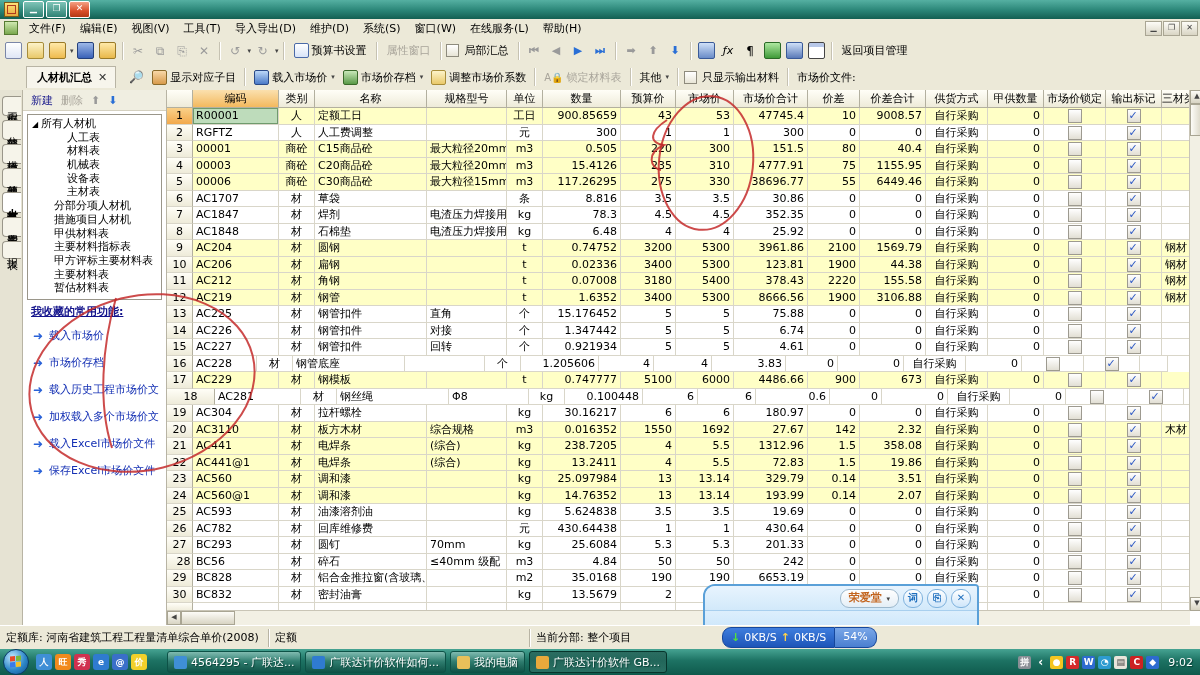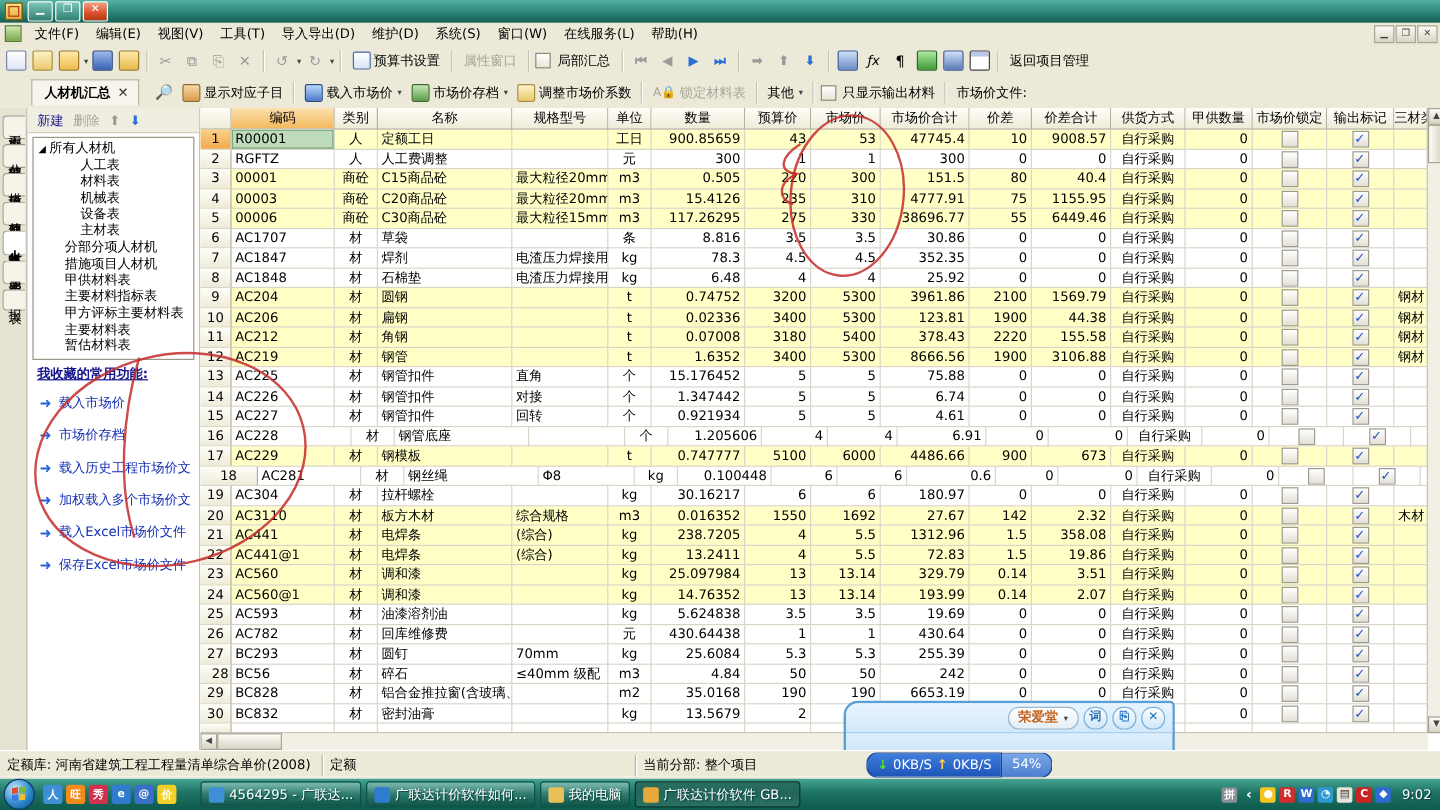--- a/index.html
+++ b/index.html
@@ -600,29 +600,29 @@
             <span class="gc al-r" style="width: 52px;">0</span>
             <span class="gc al-r" style="width: 66px;">0</span>
             <span class="gc al-c" style="width: 62px;">自行采购</span>
             <span class="gc al-r" style="width: 56px;">0</span>
             <span class="gc al-c" style="width: 62px;"><span class="gcb"></span></span>
             <span class="gc al-c" style="width: 56px;"><span class="gcb on"></span></span>
             <span class="gc al-c" style="width: 28px;"></span>
           </div>
           <div class="grow">
             <span class="gc num" style="width: 26px;">16</span>
-            <span class="gc al-l" style="width: 100px;">AC228</span>
+            <span class="gc al-l" style="width: 64px;">AC228</span>
             <span class="gc al-c" style="width: 36px;">材</span>
             <span class="gc al-l" style="width: 112px;">钢管底座</span>
             <span class="gc al-l" style="width: 80px;"></span>
             <span class="gc al-c" style="width: 36px;">个</span>
             <span class="gc al-r" style="width: 78px;">1.205606</span>
             <span class="gc al-r" style="width: 55px;">4</span>
             <span class="gc al-r" style="width: 58px;">4</span>
-            <span class="gc al-r" style="width: 74px;">6.91</span>
+            <span class="gc al-r" style="width: 74px;">3.83</span>
             <span class="gc al-r" style="width: 52px;">0</span>
             <span class="gc al-r" style="width: 66px;">0</span>
             <span class="gc al-c" style="width: 62px;">自行采购</span>
             <span class="gc al-r" style="width: 56px;">0</span>
             <span class="gc al-c" style="width: 62px;"><span class="gcb"></span></span>
             <span class="gc al-c" style="width: 56px;"><span class="gcb on"></span></span>
             <span class="gc al-c" style="width: 28px;"></span>
           </div>
           <div class="grow hl">
             <span class="gc num" style="width: 26px;">17</span>
@@ -817,21 +817,21 @@
           <div class="grow">
             <span class="gc num" style="width: 26px;">27</span>
             <span class="gc al-l" style="width: 86px;">BC293</span>
             <span class="gc al-c" style="width: 36px;">材</span>
             <span class="gc al-l" style="width: 112px;">圆钉</span>
             <span class="gc al-l" style="width: 80px;">70mm</span>
             <span class="gc al-c" style="width: 36px;">kg</span>
             <span class="gc al-r" style="width: 78px;">25.6084</span>
             <span class="gc al-r" style="width: 55px;">5.3</span>
             <span class="gc al-r" style="width: 58px;">5.3</span>
-            <span class="gc al-r" style="width: 74px;">255.39</span>
+            <span class="gc al-r" style="width: 74px;">201.33</span>
             <span class="gc al-r" style="width: 52px;">0</span>
             <span class="gc al-r" style="width: 66px;">0</span>
             <span class="gc al-c" style="width: 62px;">自行采购</span>
             <span class="gc al-r" style="width: 56px;">0</span>
             <span class="gc al-c" style="width: 62px;"><span class="gcb"></span></span>
             <span class="gc al-c" style="width: 56px;"><span class="gcb on"></span></span>
             <span class="gc al-c" style="width: 28px;"></span>
           </div>
           <div class="grow">
             <span class="gc num" style="width: 26px; padding-left: 8px;">28</span>

